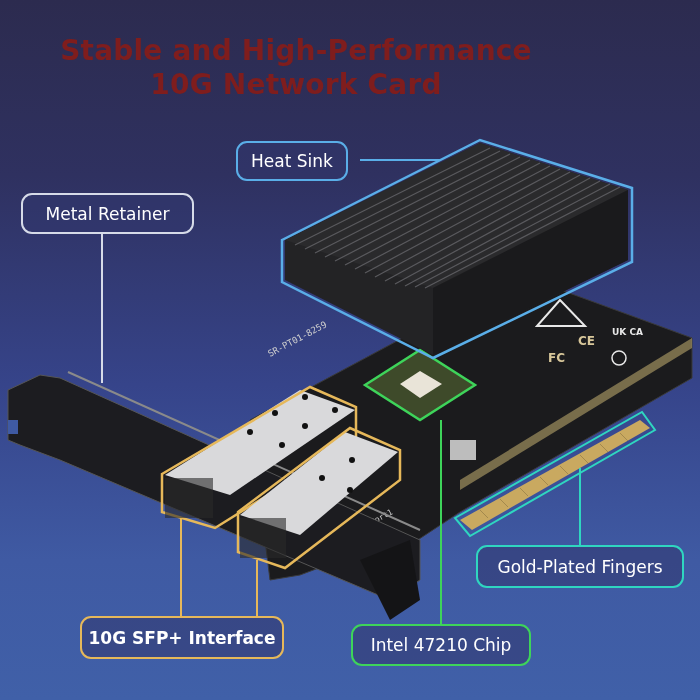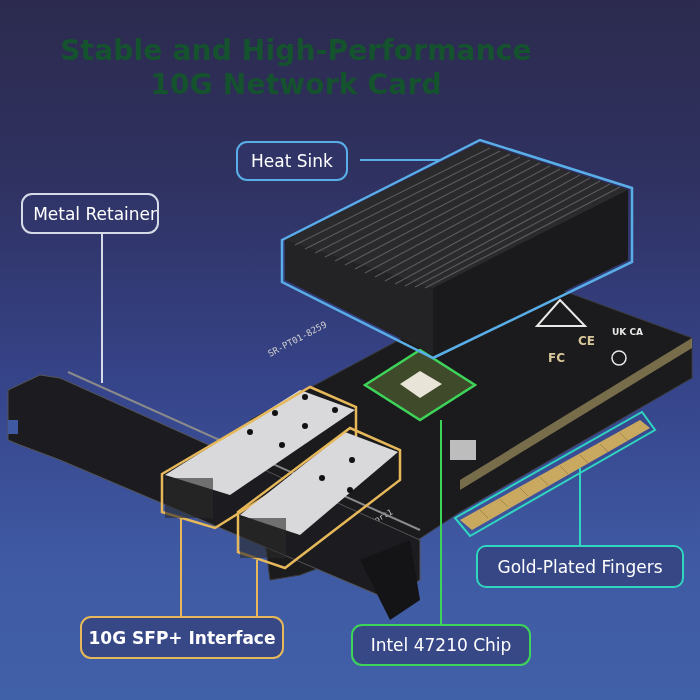--- a/index.html
+++ b/index.html
@@ -3,21 +3,21 @@
 <meta charset="utf-8">
 <style>
   html, body { margin:0; padding:0; }
   body {
     width:700px; height:700px; overflow:hidden; position:relative;
     background: linear-gradient(180deg, #2c2b4f 0%, #2f3160 25%, #36448a 55%, #3f5aa3 80%, #4060a8 100%);
     font-family: "DejaVu Sans", sans-serif;
   }
   .title {
     position:absolute; left:0; top:34px; width:592px; text-align:center;
-    color:#14532d; font-weight:bold; font-size:28px; line-height:34px; letter-spacing:0.2px;
+    color:#7f1d1d; font-weight:bold; font-size:28px; line-height:34px; letter-spacing:0.2px;
   }
   .callout {
     position:absolute; box-sizing:border-box; border-radius:11px; border:2px solid;
     color:#ffffff; font-size:17px; display:flex; align-items:center; justify-content:center;
     background: rgba(50,55,110,0.55); white-space:nowrap;
   }
   .line { position:absolute; }
   svg.art { position:absolute; left:0; top:0; }
 </style>
 </head>
@@ -117,24 +117,24 @@
 <div class="line" style="left:360px; top:159px; width:80px; height:2px; background:#5aaee8;"></div>
 <div class="line" style="left:101px; top:233px; width:2px; height:150px; background:#d6dbe8;"></div>
 <div class="line" style="left:579px; top:468px; width:2px; height:77px; background:#2fd6c0;"></div>
 <div class="line" style="left:180px; top:518px; width:2px; height:98px; background:#e6b85a;"></div>
 <div class="line" style="left:256px; top:560px; width:2px; height:56px; background:#e6b85a;"></div>
 <div class="line" style="left:440px; top:420px; width:2px; height:204px; background:#3ed45a;"></div>
 
 <div class="callout" style="left:236px; top:141px; width:112px; height:40px; border-color:#5aaee8;">
   <span>Heat Sink</span>
 </div>
-<div class="callout" style="left:21px; top:193px; width:138px; height:41px; border-color:#d6dbe8;justify-content:flex-end;">
+<div class="callout" style="left:21px; top:193px; width:173px; height:41px; border-color:#d6dbe8;">
   <span>Metal Retainer</span>
 </div>
-<div class="callout" style="left:476px; top:545px; width:208px; height:43px; border-color:#2fd6c0;border-radius:10px;">
+<div class="callout" style="left:476px; top:545px; width:208px; height:43px; border-color:#2fd6c0;">
   <span>Gold-Plated Fingers</span>
 </div>
 <div class="callout" style="left:80px; top:616px; width:204px; height:43px; border-color:#e6b85a;font-weight:bold;">
   <span>10G SFP+ Interface</span>
 </div>
 <div class="callout" style="left:351px; top:624px; width:180px; height:42px; border-color:#3ed45a;">
   <span>Intel 47210 Chip</span>
 </div>
 
 </body></html>

